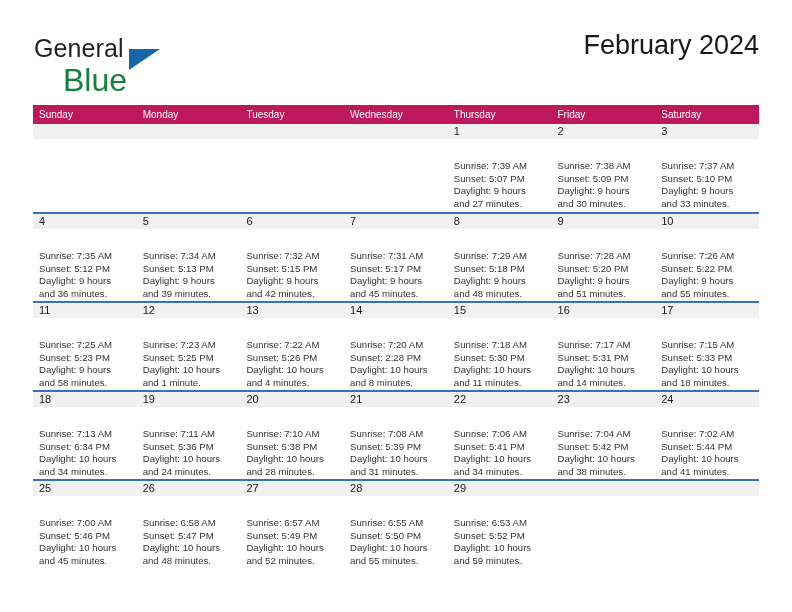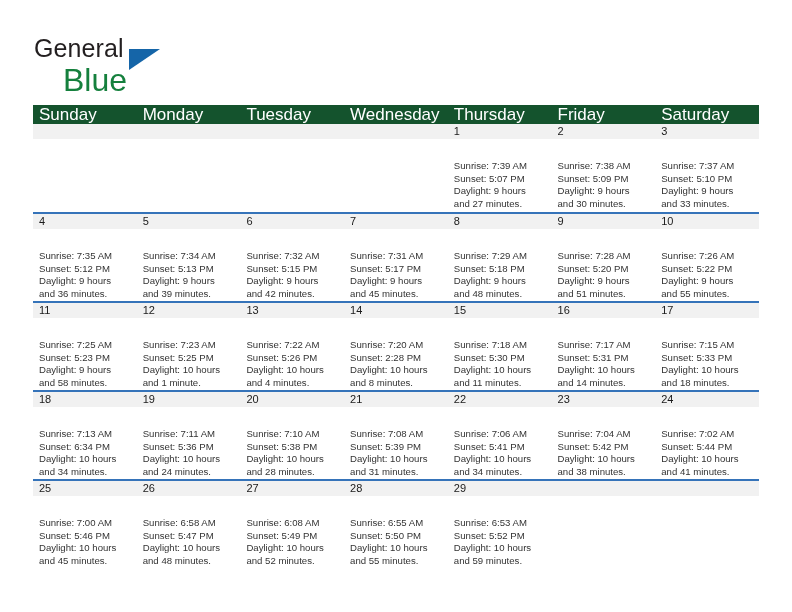--- a/index.html
+++ b/index.html
@@ -94,23 +94,23 @@
     width: 726px;
     border-collapse: collapse;
     table-layout: fixed;
   }
   .calendar th, .calendar td {
     padding: 0;
     margin: 0;
     vertical-align: top;
   }
   .dow-row th {
-    background: #14532d;
+    background: #be185d;
     color: #ffffff;
-    font-size: 17px;
+    font-size: 10px;
     font-weight: normal;
     text-align: left;
     height: 19px;
     line-height: 19px;
     padding-left: 6px;
     box-sizing: border-box;
     width: 103.71px;
   }
   .week-row td {
     height: 89px;
@@ -155,20 +155,21 @@
 
   <div class="header">
 
     <div class="brand">
       <span class="brand-general">General</span>
       <span class="brand-triangle"></span>
       <span class="brand-blue">Blue</span>
     </div>
 
     <div class="title-block">
+      <h1 class="cal-title">February 2024</h1>
     </div>
 
   </div>
 
   <table class="calendar">
     <thead>
       <tr class="dow-row">
         <th>Sunday</th>
         <th>Monday</th>
         <th>Tuesday</th>
@@ -435,21 +436,21 @@
           <div class="cell-body">
             <div>Sunrise: 6:58 AM</div>
             <div>Sunset: 5:47 PM</div>
             <div>Daylight: 10 hours</div>
             <div>and 48 minutes.</div>
           </div>
         </td>
         <td>
           <span class="daynum">27</span>
           <div class="cell-body">
-            <div>Sunrise: 6:08 AM</div>
+            <div>Sunrise: 6:57 AM</div>
             <div>Sunset: 5:49 PM</div>
             <div>Daylight: 10 hours</div>
             <div>and 52 minutes.</div>
           </div>
         </td>
         <td>
           <span class="daynum">28</span>
           <div class="cell-body">
             <div>Sunrise: 6:55 AM</div>
             <div>Sunset: 5:50 PM</div>

